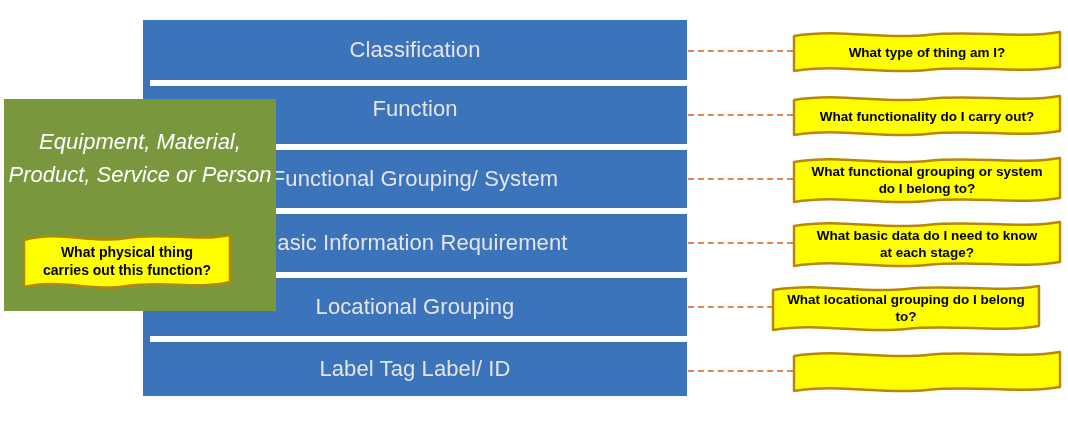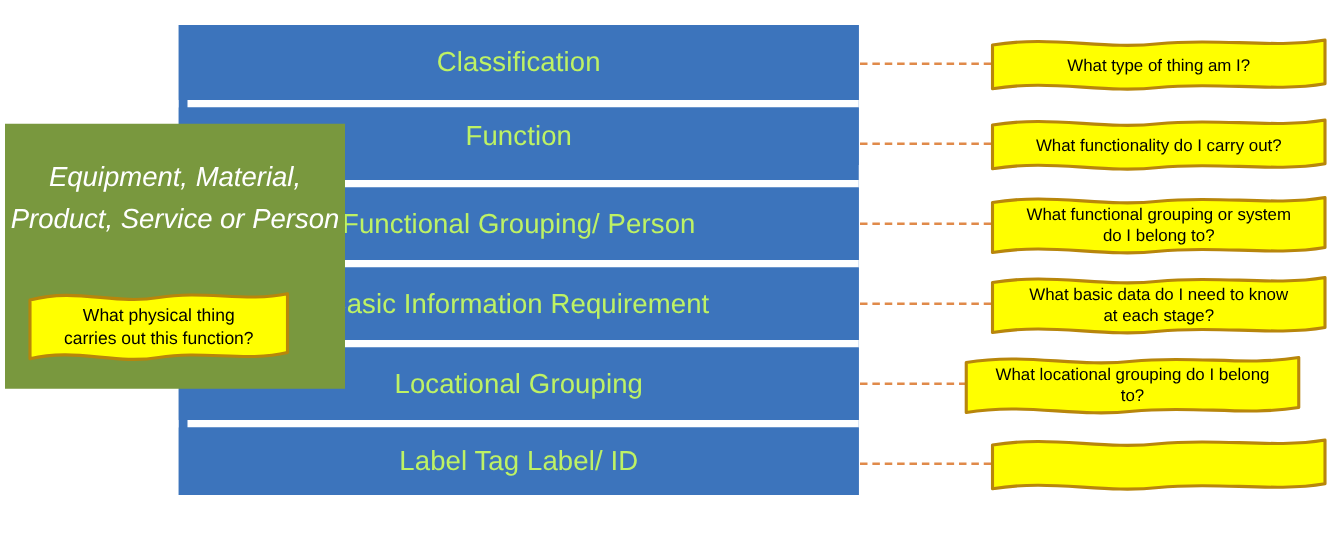--- a/index.html
+++ b/index.html
@@ -23,21 +23,21 @@
     position:absolute;
     left:143px; top:99px;
     width:133px; height:212px;
     background:#ffffff;
   }
   .bar{
     position:absolute;
     left:143px;
     width:544px;
     background:#3c74bc;
-    color:#bef264;
+    color:#e5e5e5;
     display:flex;
     align-items:center;
     box-sizing:border-box;
   }
   .bar .bar-label{
     display:block;
     width:100%;
     text-align:center;
     font-size:22px;
     font-weight:400;
@@ -86,21 +86,21 @@
   .ribbon svg{position:absolute;left:0;top:0;display:block;}
   .ribbon .ribbon-text{
     position:absolute;
     left:0; right:0;
     top:50%;
     transform:translateY(-50%);
     text-align:center;
     color:#000000;
     font-size:13.5px;
     line-height:17px;
-    font-weight:400;
+    font-weight:700;
     padding:0 14px;
     box-sizing:border-box;
     white-space:pre-line;
   }
   .ribbon.green-ribbon .ribbon-text{
     font-size:14px;
     line-height:18px;
   }
 
   
@@ -124,21 +124,21 @@
     <span class="bar-label">Classification</span>
   </div>
   <div class="sep" style="top:80px;"></div>
 
   <div class="bar" style="top:86px;height:46px;">
     <span class="bar-label">Function</span>
   </div>
   <div class="sep" style="top:144px;"></div>
 
   <div class="bar" style="top:150px;height:58px;">
-    <span class="bar-label">Functional Grouping/ Person</span>
+    <span class="bar-label">Functional Grouping/ System</span>
   </div>
   <div class="sep" style="top:208px;"></div>
 
   <div class="bar" style="top:214px;height:58px;">
     <span class="bar-label">Basic Information Requirement</span>
   </div>
   <div class="sep" style="top:272px;"></div>
 
   <div class="bar" style="top:278px;height:58px;align-items:center;">
     <span class="bar-label">Locational Grouping</span>

